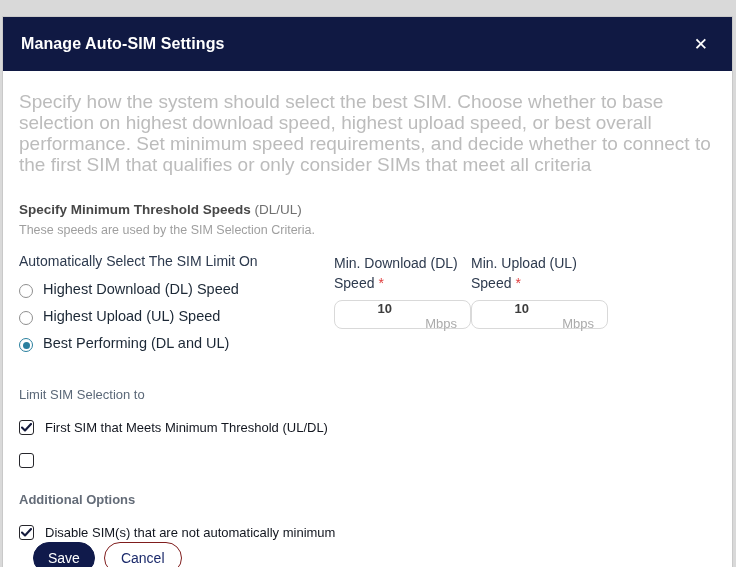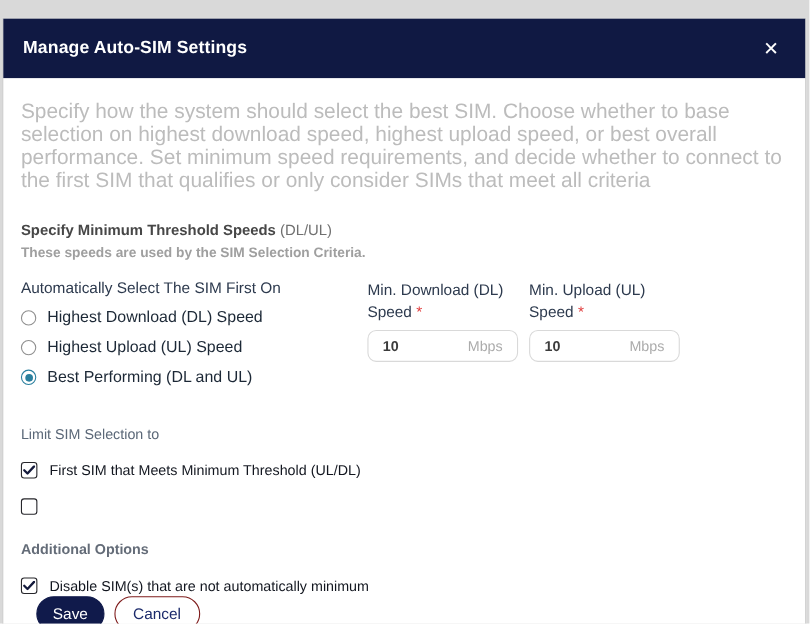--- a/index.html
+++ b/index.html
@@ -21,41 +21,41 @@
   .body { padding:0 16px; flex:1 1 auto; }
   .description {
     margin-top:20px; max-width:702px; font-size:19px; line-height:21px; color:#bcbcbc;
   }
   .cols { display:flex; margin-top:26px; }
   .col-left { width:315px; flex:0 0 auto; }
   .col-right { flex:1 1 auto; }
   .sec-heading { font-size:13.5px; font-weight:bold; color:#474747; line-height:17px; }
   .sec-heading .normal-part { font-weight:normal; color:#707070; }
   .sec-sub { margin-top:4px; font-size:12.5px; line-height:17px; color:#9f9f9f; max-width:300px; }
-  .col-right .sec-sub { max-width:330px;font-weight:bold; }
+  .col-right .sec-sub { max-width:330px; }
   .cols2 { display:flex; margin-top:14px; }
   .group-label { font-size:14px; color:#2d3a4e; margin-bottom:11px; }
-  .radio-row { display:flex; align-items:center; margin-bottom:9px; cursor:pointer; }
+  .radio-row { display:flex; align-items:flex-end; margin-bottom:9px; cursor:pointer; }
   .radio {
     width:14px; height:14px; border-radius:50%; border:1.5px solid #8f8f8f;
     margin-right:10px; flex:0 0 auto; position:relative; background:#fff;
   }
   .radio.on { border-color:#2a7f9e; }
   .radio.on::after {
     content:""; position:absolute; left:50%; top:50%; width:7px; height:7px;
     margin:-3.5px 0 0 -3.5px; border-radius:50%; background:#2a7f9e;
   }
   .radio-label { font-size:14.5px; color:#1c2836; line-height:18px; }
-  .fields-row { display:flex; gap:10px; }
+  .fields-row { display:flex; }
   .field { width:137px; flex:0 0 auto; }
   .field-label { font-size:14px; line-height:20px; color:#2d3a4e; min-height:40px; }
   .req { color:#e03c3c; }
   .input-wrap {
     margin-top:7px; height:29px; border:1px solid #d9d9d9; border-radius:8px;
-    display:flex; align-items:center; padding:0 13px; background:#fff;
+    display:flex; align-items:center; padding:0 13px; background:#fff;flex-direction:column;
   }
   .num-input {
     width:50px; border:none; outline:none; font-family:inherit;
     font-size:13px; font-weight:bold; color:#3c3c3c; background:transparent;
   }
   .unit { margin-left:auto; font-size:13px; color:#ababab; }
   .limit-label { margin-top:26px; font-size:13px; color:#5b6878; }
   .check-row { display:flex; align-items:center; margin-top:16px; cursor:pointer; }
   .checkbox {
     width:15px; height:15px; border:1.6px solid #26262b; border-radius:3px;
@@ -96,21 +96,21 @@
           <div class="sec-heading">
             <span>Specify Minimum Threshold Speeds</span>
             <span class="normal-part">(DL/UL)</span>
           </div>
           <div class="sec-sub">These speeds are used by the SIM Selection Criteria.</div>
         </div>
       </div>
 
       <div class="cols2">
         <div class="col-left">
-          <div class="group-label">Automatically Select The SIM First On</div>
+          <div class="group-label">Automatically Select The SIM Limit On</div>
 
           <div class="radio-row">
             <span class="radio"></span>
             <span class="radio-label">Highest Download (DL) Speed</span>
           </div>
           <div class="radio-row">
             <span class="radio"></span>
             <span class="radio-label">Highest Upload (UL) Speed</span>
           </div>
           <div class="radio-row">

